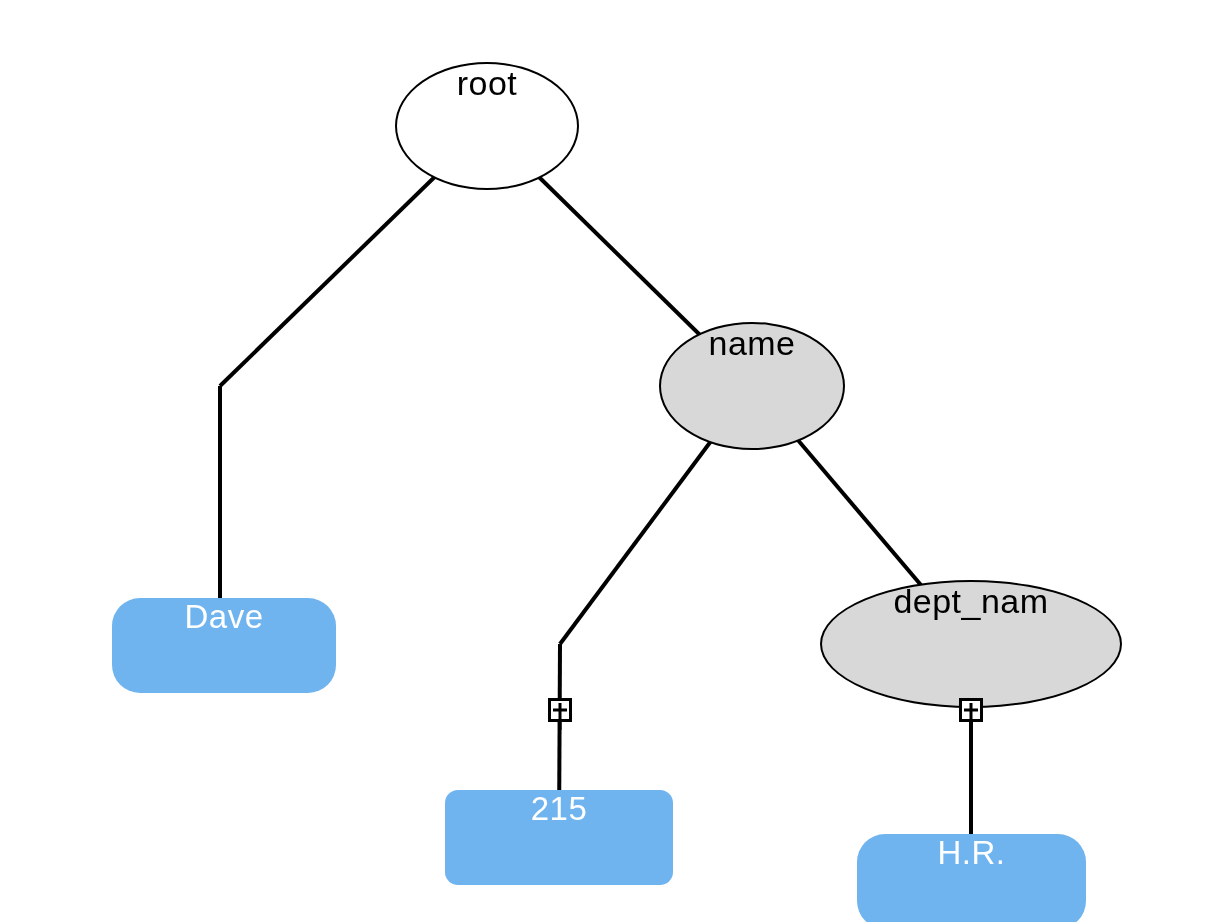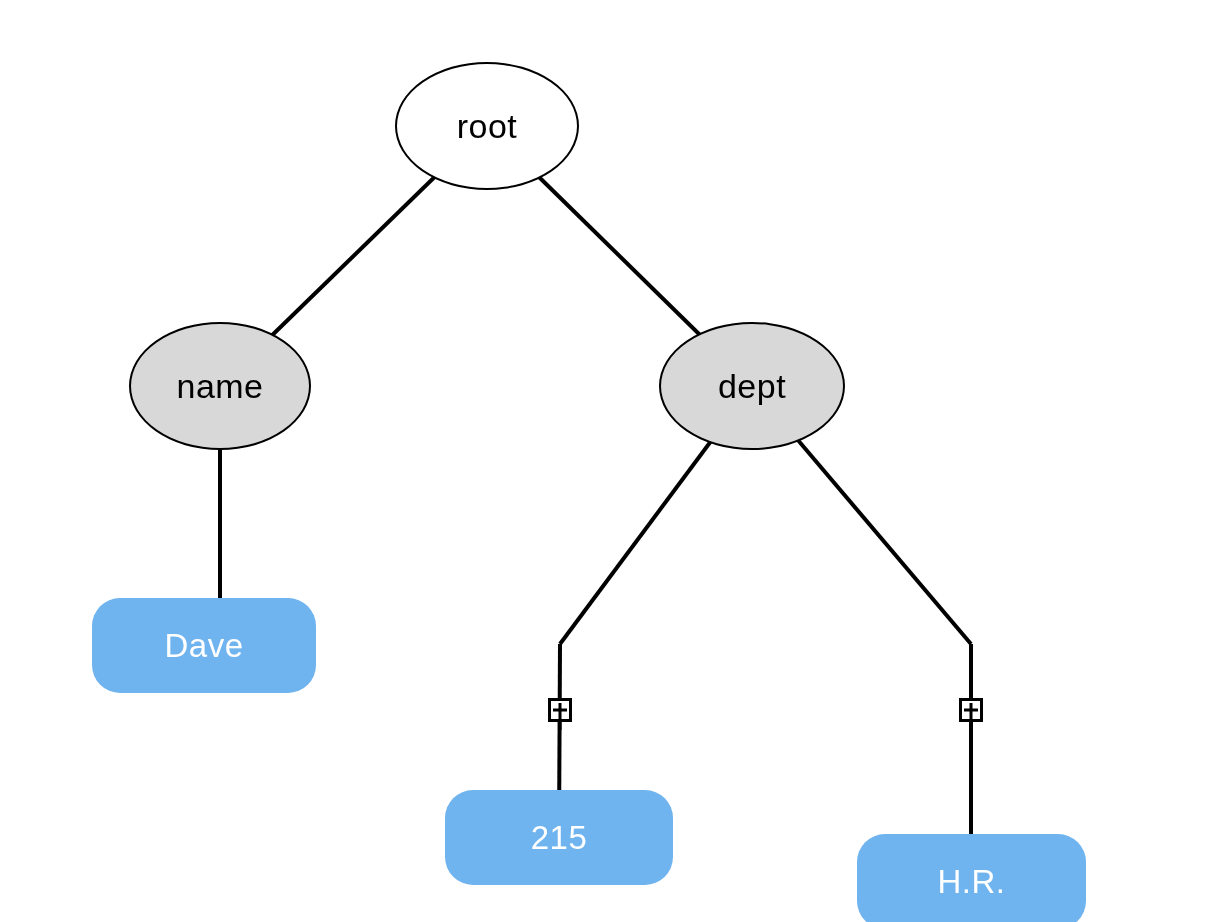--- a/index.html
+++ b/index.html
@@ -22,21 +22,21 @@
     width: 1230px;
     height: 922px;
   }
   .edges line {
     stroke: var(--stroke, #000);
     stroke-width: 4;
   }
   .node {
     position: absolute;
     display: flex;
-    align-items: center;
+    align-items: flex-start;
     justify-content: center;
     box-sizing: border-box;
     font-size: 34px;
     color: #000;
     letter-spacing: 0.5px;
   }
   .ellipse {
     border: 2.5px solid var(--stroke, #000);
     border-radius: 50%;
     background: var(--element-fill, #d8d8d8);
@@ -91,35 +91,35 @@
     <line x1="752" y1="386" x2="560" y2="644"></line>
     <line x1="752" y1="386" x2="971" y2="644"></line>
     <line x1="560" y1="644" x2="559" y2="837"></line>
     <line x1="971" y1="644" x2="971" y2="838"></line>
   </svg>
 
   <div class="node ellipse root" style="left:395px; top:62px; width:184px; height:128px;">
     <span>root</span>
   </div>
 
-  <div class="node ellipse" style="left:129px; top:322px; width:182px; height:128px;">
+
+  <div class="node ellipse" style="left:659px; top:322px; width:186px; height:128px;">
     <span>name</span>
   </div>
 
-  <div class="node ellipse" style="left:659px; top:322px; width:186px; height:128px;">
-    <span>dept</span>
+
+  <div class="node ellipse" style="left:820px; top:580px; width:302px; height:128px;">
+    <span>dept_nam</span>
   </div>
 
-
-
-  <div class="node value-box" style="left:92px; top:598px; width:224px; height:95px;">
+  <div class="node value-box" style="left:112px; top:598px; width:224px; height:95px;">
     <span>Dave</span>
   </div>
 
-  <div class="node value-box" style="left:445px; top:790px; width:228px; height:95px;">
+  <div class="node value-box" style="left:445px; top:790px; width:228px; height:95px;border-radius:13px;">
     <span>215</span>
   </div>
 
   <div class="node value-box" style="left:857px; top:790px; width:229px; height:95px;margin-top:44px;">
     <span>H.R.</span>
   </div>
 
   <div class="plus-box" style="left:548px; top:698px;"></div>
 
   <div class="plus-box" style="left:959px; top:698px;"></div>

